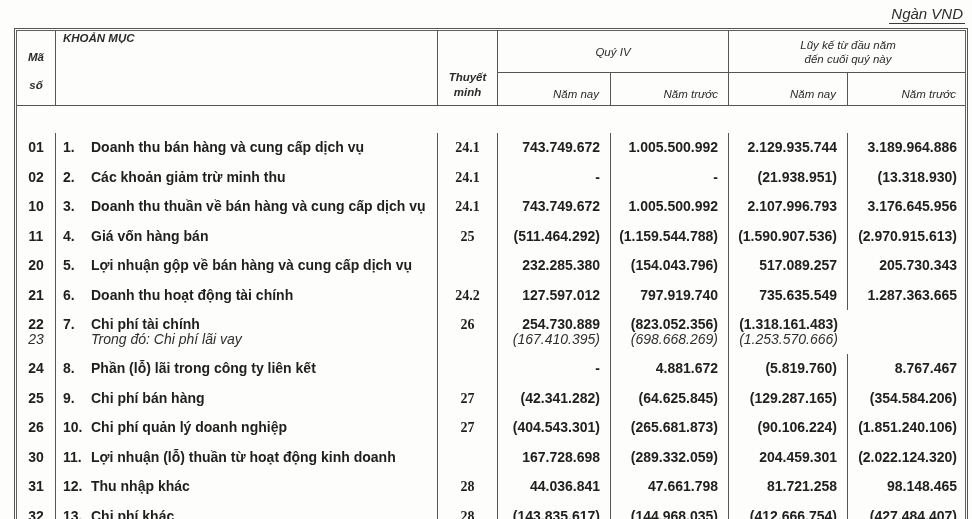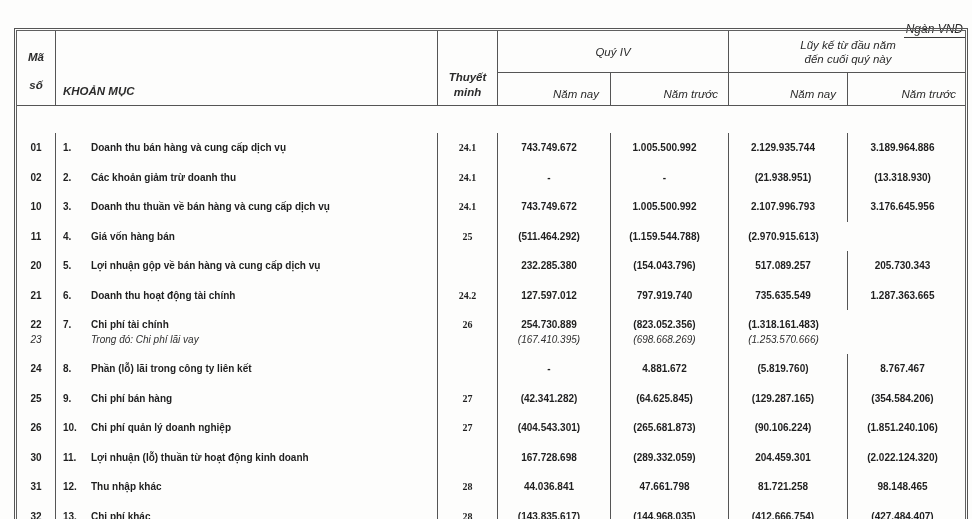--- a/index.html
+++ b/index.html
@@ -4,22 +4,22 @@
 <style>
   * { margin:0; padding:0; box-sizing:border-box; }
   html,body { width:972px; height:519px; overflow:hidden; }
   body {
     font-family:"Liberation Sans","DejaVu Sans",sans-serif;
     background:#fdfdfc; color:#222; position:relative;
   }
   .page { position:absolute; inset:0; }
 
   .currency-note {
-    position:absolute; top:22px; right:7px;
-    font-style:italic; font-size:12px; color:#2b2b2b;
+    position:absolute; top:5px; right:7px;
+    font-style:italic; font-size:15px; color:#2b2b2b;
     border-bottom:1px solid #3a3a3a; padding:0 2px 1px 2px;
   }
 
   
   .table-box {
     position:absolute; left:14px; top:28px; width:954px; height:505px;
     border:1px solid #555;
   }
   .table-inner {
     position:absolute; inset:1px; border:1px solid #606060; overflow:hidden;
@@ -27,21 +27,21 @@
   }
 
   
   .thead {
     display:grid; grid-template-columns:39px 382px 60px 231px 238px;
     height:75px; border-bottom:1px solid #555;
     font-style:italic; font-size:11.5px; color:#2b2b2b;
   }
   .h-code, .h-items, .h-note { border-right:1px solid #555; display:flex; flex-direction:column;font-weight:bold; }
   .h-code { align-items:center; justify-content:flex-end; padding-bottom:6px; line-height:28px; }
-  .h-items { justify-content:flex-end; padding:0 0 6px 7px; line-height:15px; }
+  .h-items { padding:0 0 6px 7px; line-height:15px; }
   .h-note { align-items:center; justify-content:flex-end; padding-bottom:5px; line-height:15px; text-align:center; }
   .h-group { display:flex; flex-direction:column; }
   .h-group.g1 { border-right:1px solid #555; }
   .ghead {
     height:42px; border-bottom:1px solid #555;
     display:flex; flex-direction:column; align-items:center; justify-content:center;
     line-height:14px; text-align:center;
   }
   .gsub { flex:1; display:grid; }
   .g1 .gsub { grid-template-columns:113px 118px; }
@@ -49,31 +49,31 @@
   .gsub > div {
     display:flex; align-items:flex-end; justify-content:flex-end;
     padding:0 11px 5px 0;
   }
   .gsub > div:first-child { border-right:1px solid #555; }
 
   
   .tbody { padding-top:27px; }
   .trow {
     display:grid; grid-template-columns:39px 382px 60px 113px 118px 119px 119px;
-    height:29.5px; font-size:10px; font-weight:bold; color:#1f1f1f;
+    height:29.5px; font-size:14px; font-weight:bold; color:#1f1f1f;
   }
   .trow.dbl { height:44px; }
   .cell { display:flex; flex-direction:column; justify-content:center; border-right:1px solid #555; line-height:15px; }
   .cell:last-child { border-right:none; }
   .c-code { align-items:center; text-align:center; }
   .c-items { padding-left:7px; }
   .lblrow { display:flex; }
   .no { width:28px; flex:0 0 28px; }
   .c-note { align-items:center; text-align:center;font-family:Liberation Serif, serif; }
-  .c-num { align-items:center; text-align:right; padding-right:10px; }
+  .c-num { align-items:flex-end; text-align:right; padding-right:10px; }
   .it { font-style:italic; font-weight:normal; color:#2e2e2e; }
   .dbl .c-note { justify-content:flex-start; padding-top:7px; }
 </style>
 </head>
 <body>
 
 <div class="page">
 
   <div class="currency-note">Ngàn VND</div>
 
@@ -140,21 +140,21 @@
               <span>3.189.964.886</span>
             </div>
           </div>
           <div class="trow">
             <div class="cell c-code">
               <span>02</span>
             </div>
             <div class="cell c-items">
               <div class="lblrow">
                 <span class="no">2.</span>
-                <span>Các khoản giảm trừ doanh thu</span>
+                <span>Các khoản giảm trừ minh thu</span>
               </div>
             </div>
             <div class="cell c-note">
               <span>24.1</span>
             </div>
             <div class="cell c-num">
               <span>-</span>
             </div>
             <div class="cell c-num">
               <span>-</span>
@@ -203,20 +203,23 @@
               </div>
             </div>
             <div class="cell c-note">
               <span>25</span>
             </div>
             <div class="cell c-num">
               <span>(511.464.292)</span>
             </div>
             <div class="cell c-num">
               <span>(1.159.544.788)</span>
+            </div>
+            <div class="cell c-num">
+              <span>(1.590.907.536)</span>
             </div>
             <div class="cell c-num">
               <span>(2.970.915.613)</span>
             </div>
           </div>
           <div class="trow">
             <div class="cell c-code">
               <span>20</span>
             </div>
             <div class="cell c-items">

